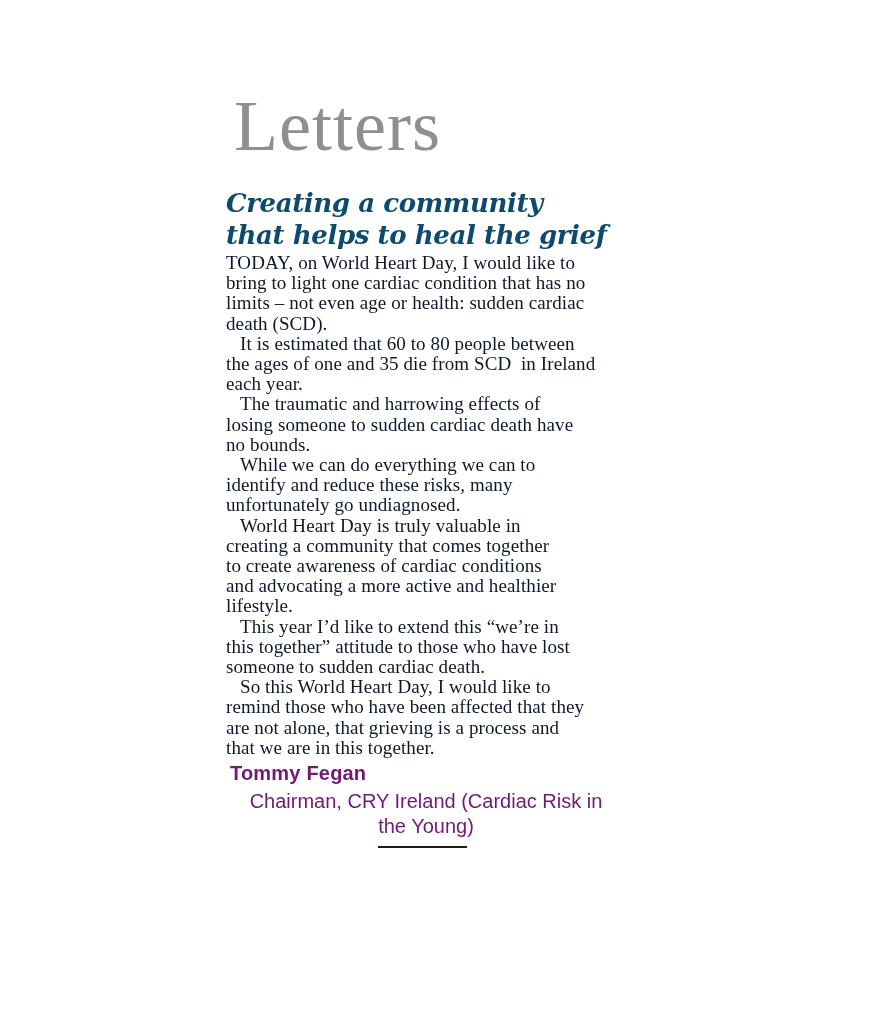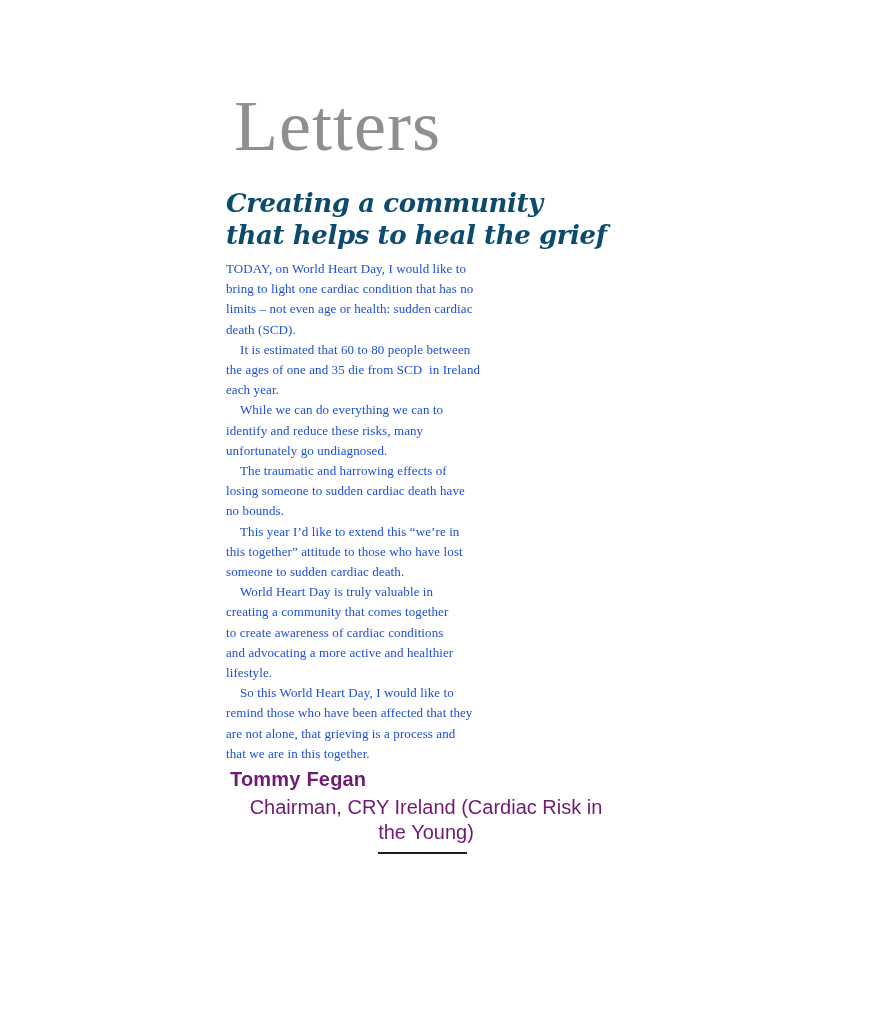--- a/index.html
+++ b/index.html
@@ -35,25 +35,25 @@
     font-family: "DejaVu Serif", "Liberation Serif", serif;
     font-weight: 700;
     font-style: italic;
     font-size: 26px;
     line-height: 32px;
     letter-spacing: -0.4px;
     color: #0c4a6e;
     white-space: pre-line;
   }
   .letter-body {
-    margin-top: 8px;
+    margin-top: 2px;
     width: 392px;
-    font-size: 13px;
+    font-size: 19px;
     line-height: 20.2px;
-    color: #1d4ed8;
+    color: #0f172a;
     letter-spacing: 0.1px;
   }
   .para {
     margin: 0;
     white-space: pre-line;
   }
   .para.indent {
     text-indent: 14px;
   }
   .para.gap-before {
@@ -97,34 +97,34 @@
 that helps to heal the grief</h2>
 
     <div class="letter-body">
       <p class="para">TODAY, on World Heart Day, I would like to
 bring to light one cardiac condition that has no
 limits – not even age or health: sudden cardiac
 death (SCD).</p>
       <p class="para indent">It is estimated that 60 to 80 people between
 the ages of one and 35 die from SCD&nbsp; in Ireland
 each year.</p>
+      <p class="para indent">The traumatic and harrowing effects of
+losing someone to sudden cardiac death have
+no bounds.</p>
       <p class="para indent">While we can do everything we can to
 identify and reduce these risks, many
 unfortunately go undiagnosed.</p>
-      <p class="para indent">The traumatic and harrowing effects of
-losing someone to sudden cardiac death have
-no bounds.</p>
-      <p class="para indent">This year I’d like to extend this “we’re in
-this together” attitude to those who have lost
-someone to sudden cardiac death.</p>
       <p class="para indent">World Heart Day is truly valuable in
 creating a community that comes together
 to create awareness of cardiac conditions
 and advocating a more active and healthier
 lifestyle.</p>
+      <p class="para indent">This year I’d like to extend this “we’re in
+this together” attitude to those who have lost
+someone to sudden cardiac death.</p>
       <p class="para indent">So this World Heart Day, I would like to
 remind those who have been affected that they
 are not alone, that grieving is a process and
 that we are in this together.</p>
     </div>
 
     <div class="signature">
       <p class="sig-name">Tommy Fegan</p>
       <p class="sig-role"><span>Chairman, CRY Ireland (Cardiac Risk in</span><br><span class="underlined">the Young</span><span>)</span></p>
     </div>

